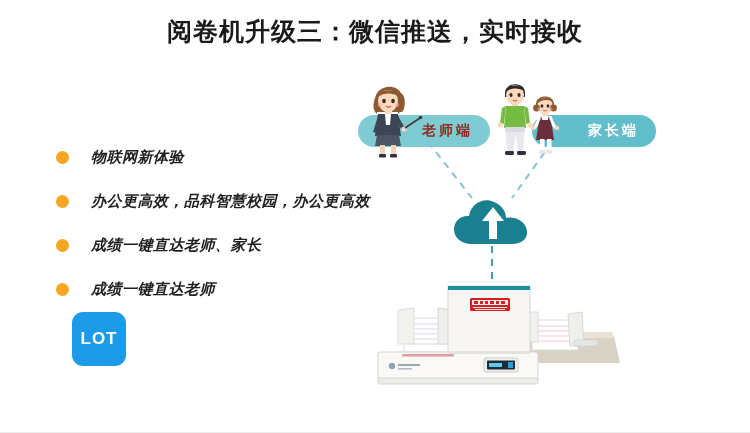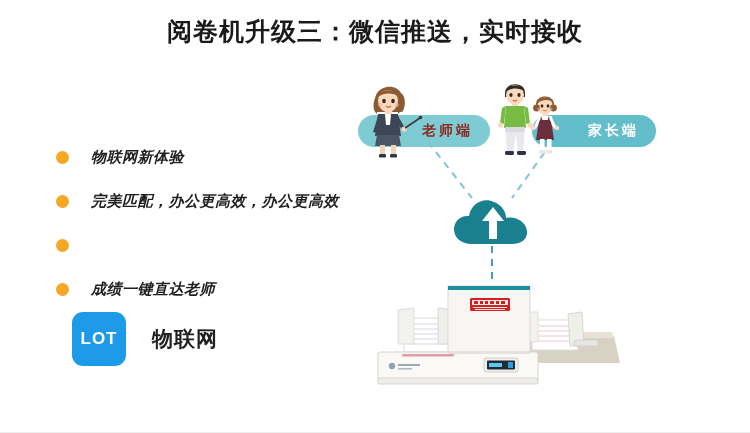--- a/index.html
+++ b/index.html
@@ -170,37 +170,37 @@
 
   <div id="bullet-list">
 
     <div class="bullet-row">
       <span class="bullet-dot"></span>
       <span class="bullet-text">物联网新体验</span>
     </div>
 
     <div class="bullet-row">
       <span class="bullet-dot"></span>
-      <span class="bullet-text">完美匹配，办公更高效，办公更高效</span>
+      <span class="bullet-text">办公更高效，品科智慧校园，办公更高效</span>
     </div>
 
     <div class="bullet-row">
       <span class="bullet-dot"></span>
+      <span class="bullet-text">成绩一键直达老师、家长</span>
     </div>
 
     <div class="bullet-row">
       <span class="bullet-dot"></span>
       <span class="bullet-text">成绩一键直达老师</span>
     </div>
 
   </div>
 
   <div id="iot-block">
     <div id="iot-badge">LOT</div>
-    <div id="iot-label">物联网</div>
   </div>
 
   <div id="illustration">
 
     <svg id="dashes-wrap" width="400" height="300">
       <line x1="88" y1="72" x2="132" y2="128" stroke="#7FC4DB" stroke-width="2" stroke-dasharray="7,6"></line>
       <line x1="212" y1="72" x2="172" y2="128" stroke="#7FC4DB" stroke-width="2" stroke-dasharray="7,6"></line>
       <line x1="152" y1="176" x2="152" y2="212" stroke="#3D9EB4" stroke-width="2" stroke-dasharray="7,6"></line>
     </svg>
 

